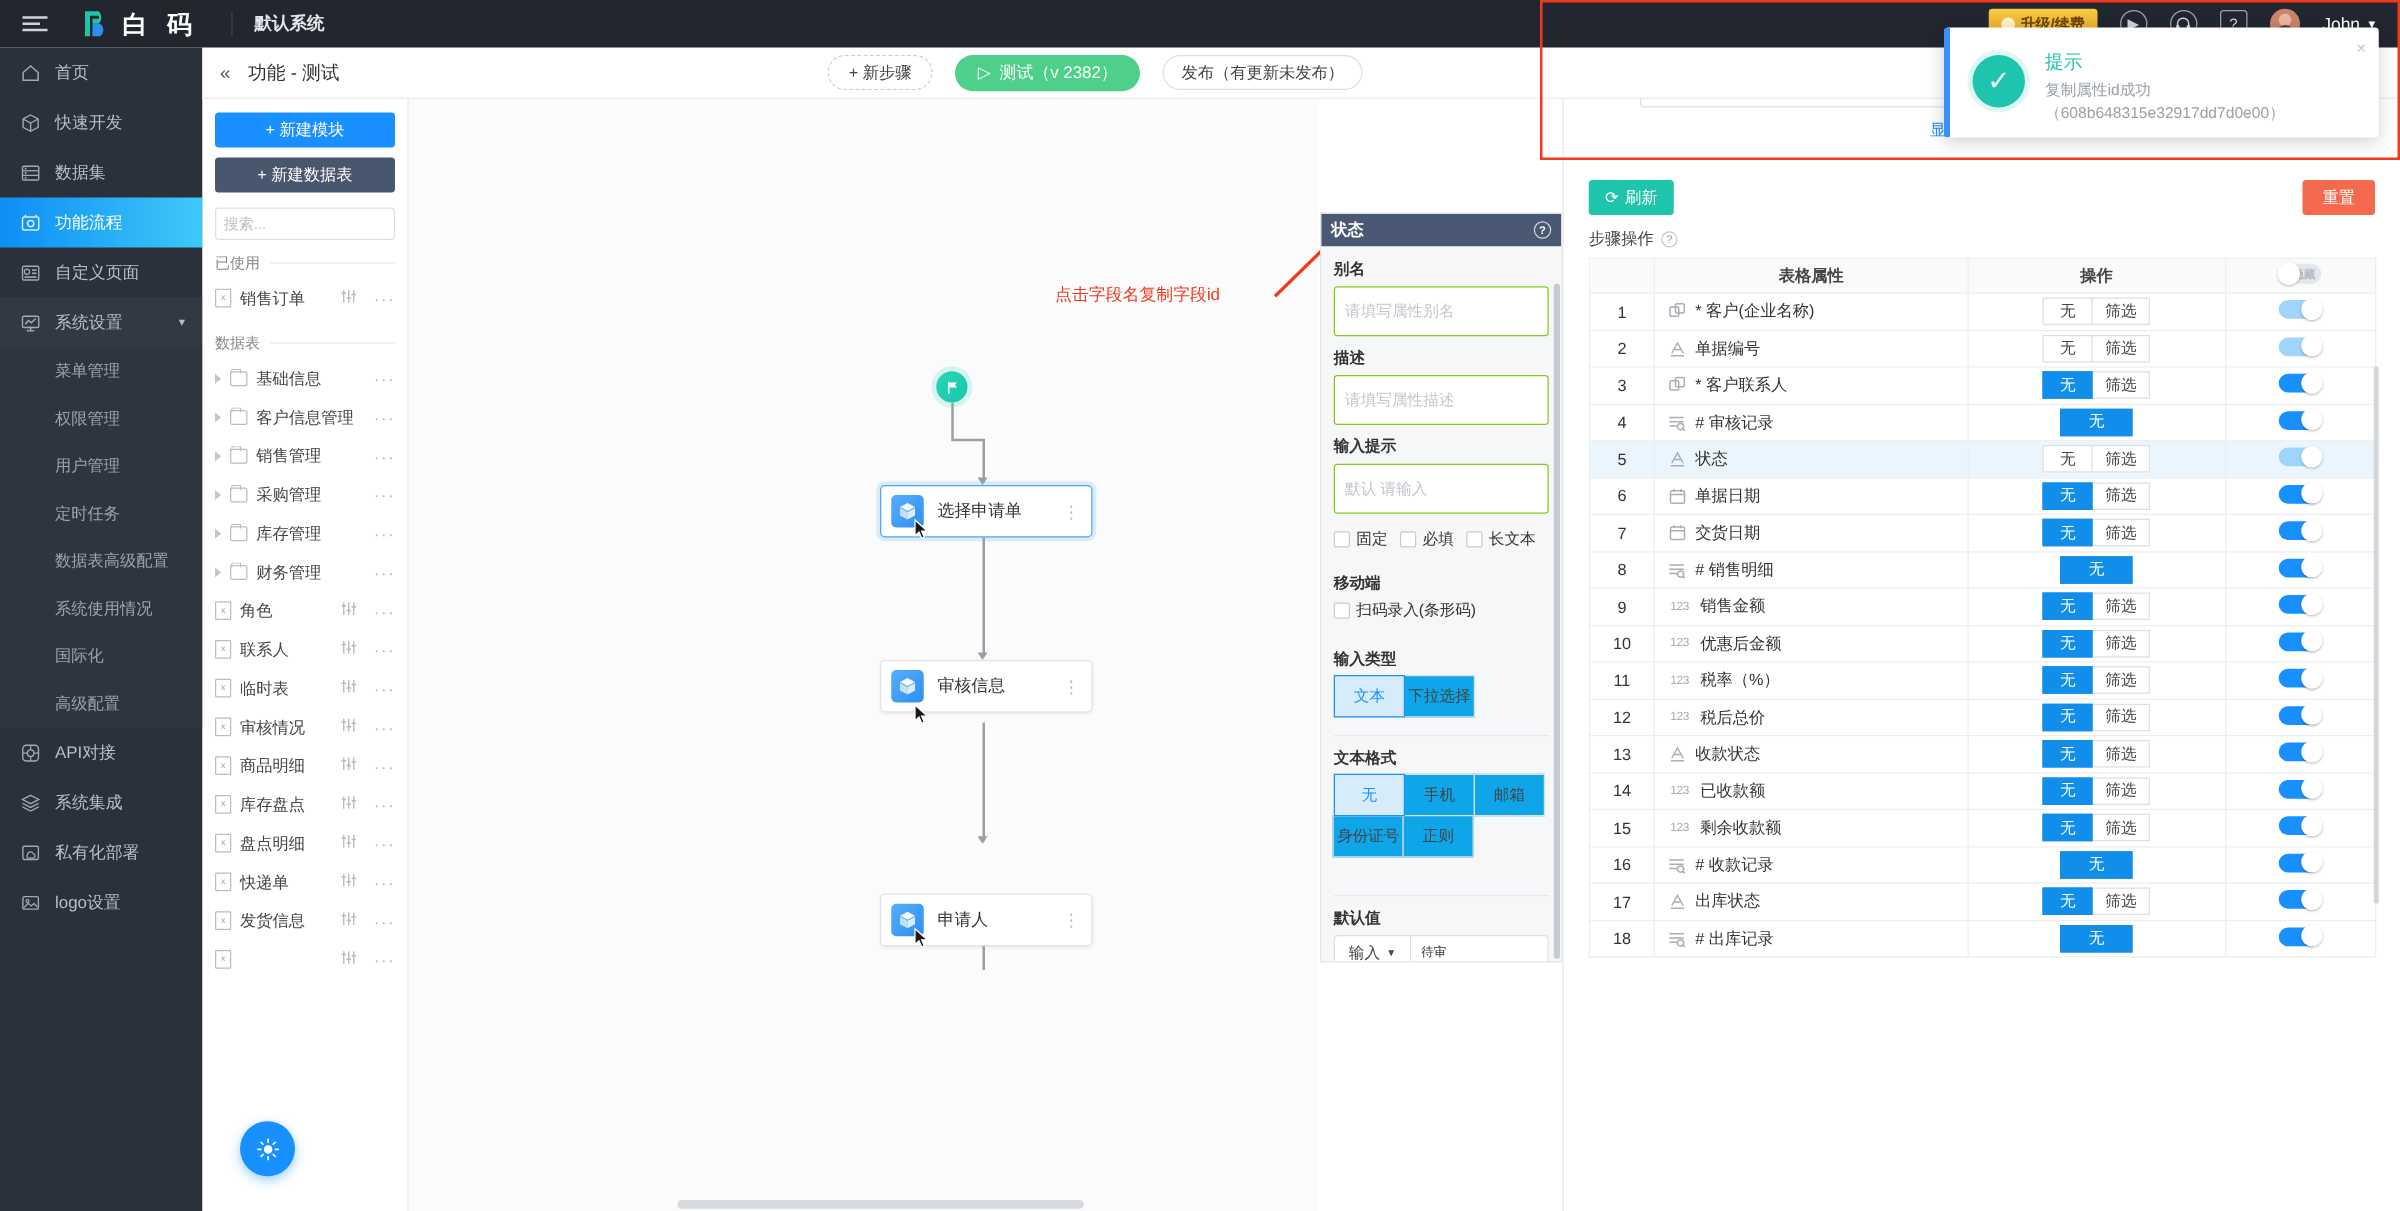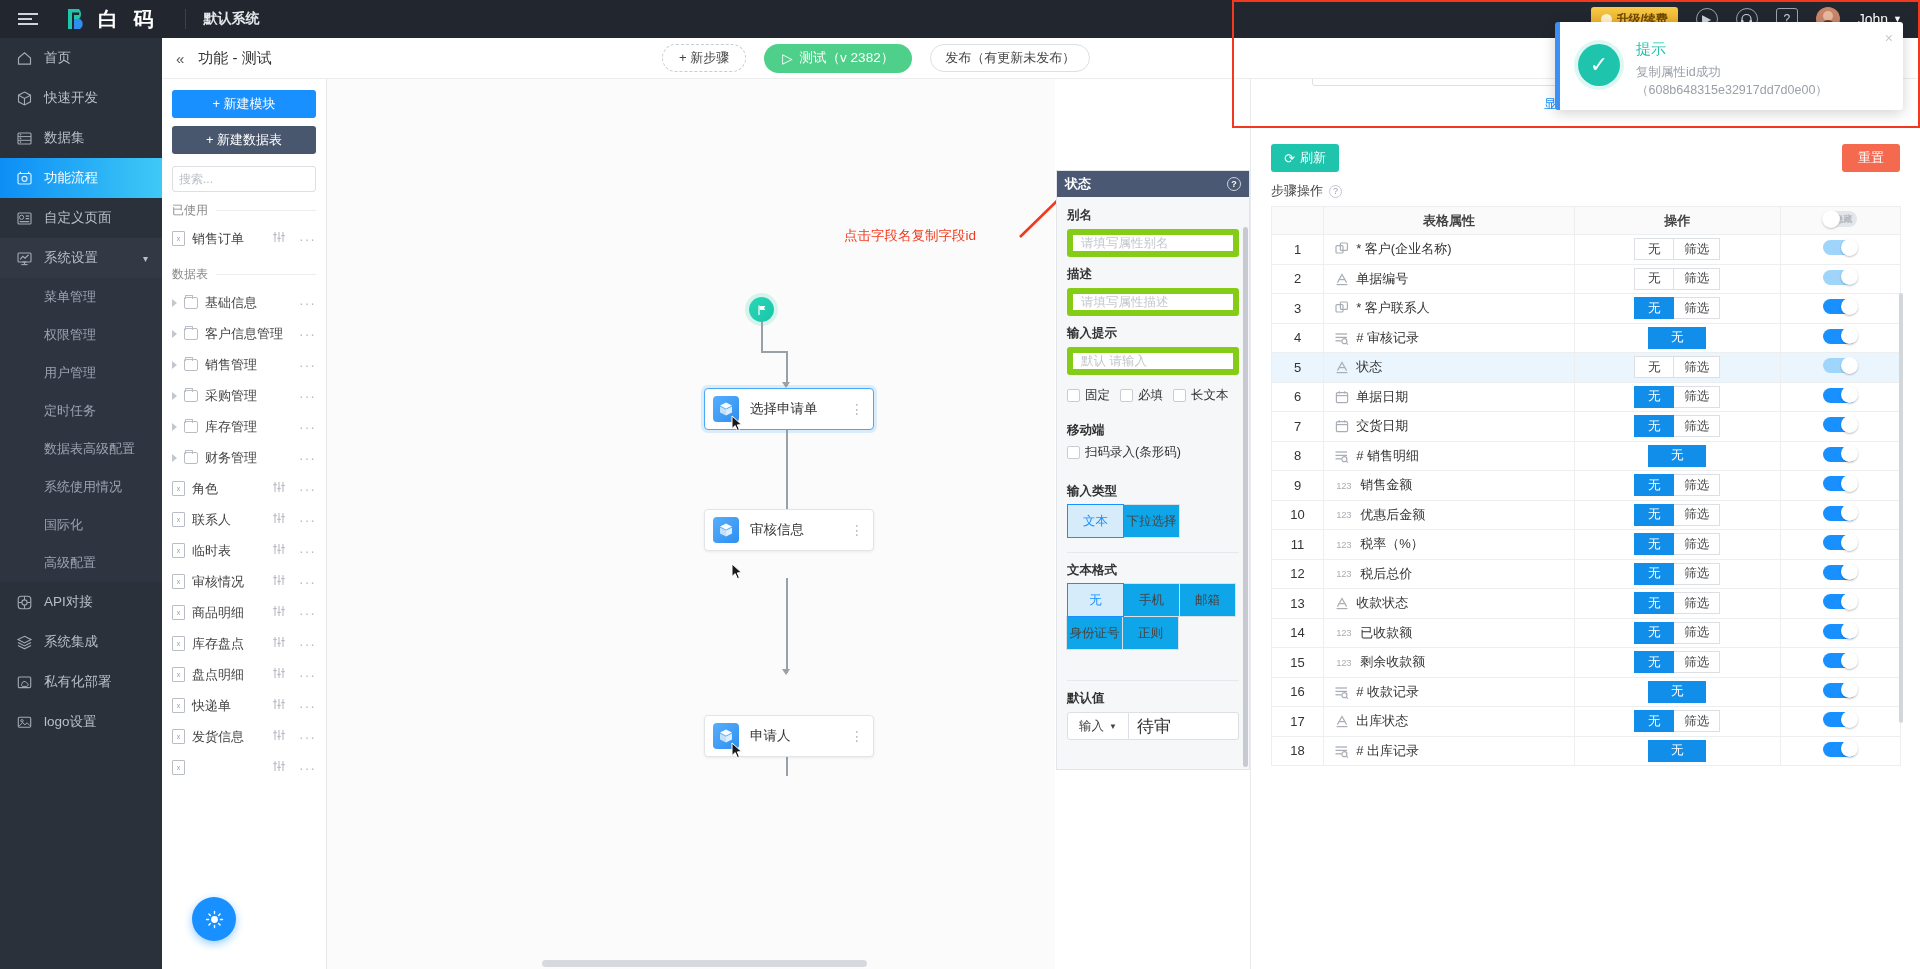--- a/index.html
+++ b/index.html
@@ -157,21 +157,21 @@
   }
   .props-head {
     height: 26px; background: #4a5873; color: #fff; display:flex; align-items:center;
     padding: 0 8px; font-size: 13px; font-weight: 700;
   }
   .props-help { margin-left:auto; width:14px;height:14px;border-radius:50%;border:1px solid #cdd3dd;
                 display:flex;align-items:center;justify-content:center;font-size:9px; cursor:pointer;}
   .props-body { padding: 8px 10px 10px 10px; height: 574px; overflow:hidden; position:relative;}
   .fld-label { font-size: 12.5px; color:#333; font-weight:700; margin: 9px 0 5px 0;}
   .fld-input {
-    height: 28px; background:#fff; border: 6px solid #84cc16; border-radius: 3px; width: 100%;
+    height: 40px; background:#fff; border: 1px solid #84cc16; border-radius: 3px; width: 100%;
     padding: 0 8px; font-size: 12.5px; color:#333; outline:none; font-family: inherit;
   }
   .fld-input::placeholder { color:#c3c7cd; }
   .cb-row { display:flex; align-items:center; gap: 10px; margin-top: 12px; }
   .cb { display:flex; align-items:center; gap:5px; font-size:12.5px; color:#333; cursor:pointer;}
   .cb i { width:13px;height:13px;border:1px solid #c9ccd1;border-radius:2px;background:#fff;display:inline-block;}
   .seg { display:flex; flex-wrap: wrap; margin-top: 4px; }
   .seg-btn {
     width: 57px; height: 34px; border: 1px solid #dcdfe3; background:#0ea5e9; font-size:12.5px; color:#444;
     display:flex;align-items:center;justify-content:center; margin-left:-1px; margin-top:-1px; cursor:pointer;
@@ -179,21 +179,21 @@
   .seg-btn:first-child { margin-left:0; }
   .seg-btn.act { background:#d7ecfb; border-color:#1890ff; color:#1890ff; position:relative; z-index:2;}
   .hr { height:1px; background:#e6e8eb; margin: 14px 0 2px 0;}
   .default-row { display:flex; gap:0; margin-top:5px; }
   .dsel {
     height: 28px; border:1px solid #dcdfe3; border-radius:3px 0 0 3px; background:#fff; width: 62px;
     display:flex;align-items:center;justify-content:center; gap:5px; font-size:12.5px; color:#444; cursor:pointer;
   }
   .dval {
     height:28px;border:1px solid #dcdfe3;border-left:none;border-radius:0 3px 3px 0;background:#fff;flex:1;
-    display:flex;align-items:center;padding:0 8px; font-size:17px;color:#333;
+    display:flex;align-items:center;padding:0 8px; font-size:10px;color:#333;
   }
   .props-scroll { position:absolute; right:1px; top: 30px; width:5px; height: 540px; background:#c7cbd1; border-radius:3px;}
 
   
   .rightpanel {
     position:absolute; top: 38px; left: 1250px; width: 670px; height: 931px;
     background:#fff; border-left:1px solid #e8eaed; overflow:hidden;
   }
   .rp-topform { padding: 18px 20px 4px 20px; }
   .name-row { display:flex; align-items:center; gap: 10px; }
@@ -706,21 +706,21 @@
             <path d="M14 5.4 L8 8.6 V14.6 L14 11.4 Z" fill="#fff" opacity=".82"></path>
           </svg>
       </span>
       <span class="node-label">选择申请单</span>
       <span class="node-dots">⋮</span>
     </div>
     <svg class="cursor-ico" style="left:404px; top:336px;" width="13" height="17" viewBox="0 0 13 17">
         <path d="M1 1 L1 13.5 L4.2 10.6 L6.4 15.6 L8.4 14.7 L6.3 9.9 L10.5 9.6 Z" fill="#1a1a1a" stroke="#fff" stroke-width="1"></path>
       </svg>
 
-    <div class="node" style="left:377px; top:430px;">
+    <div class="node" style="left:377px; top:449px;">
       <span class="node-ico">
         <svg width="16" height="16" viewBox="0 0 16 16">
             <path d="M8 1.4 L14 4.6 L8 7.8 L2 4.6 Z" fill="#fff" opacity=".95"></path>
             <path d="M2 5.4 L8 8.6 V14.6 L2 11.4 Z" fill="#fff" opacity=".68"></path>
             <path d="M14 5.4 L8 8.6 V14.6 L14 11.4 Z" fill="#fff" opacity=".82"></path>
           </svg>
       </span>
       <span class="node-label">审核信息</span>
       <span class="node-dots">⋮</span>
     </div>

